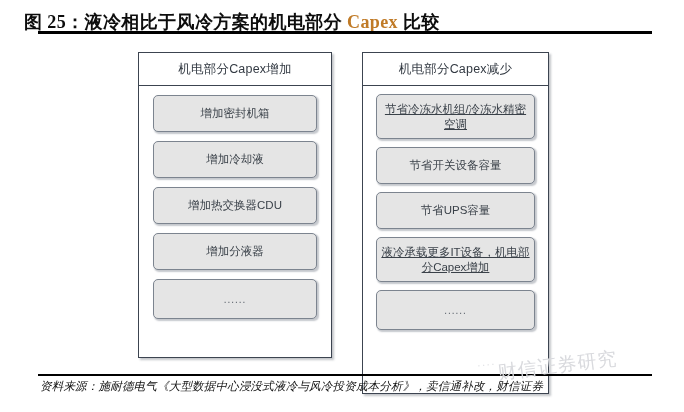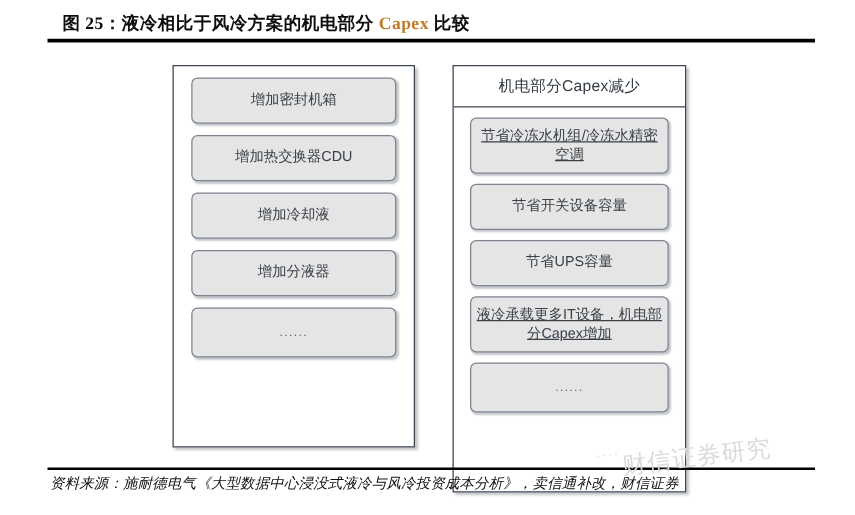--- a/index.html
+++ b/index.html
@@ -11,26 +11,26 @@
     width: 684px;
     height: 412px;
     position: relative;
     font-family: "Liberation Sans", "DejaVu Sans", sans-serif;
     overflow: hidden;
   }
 
   
   #figure-title {
     position: absolute;
-    left: 50px;
+    left: 24px;
     top: 10px;
     width: 614px;
     font-family: "Liberation Serif", "DejaVu Serif", serif;
     font-weight: bold;
-    font-size: 14px;
+    font-size: 18px;
     color: #0d0d0d;
     letter-spacing: 0.4px;
     white-space: nowrap;
   }
   #figure-title .accent {
     color: #c07a26;
     font-family: "Liberation Serif", "DejaVu Serif", serif;
   }
   #title-rule {
     position: absolute;
@@ -162,24 +162,25 @@
 <body>
 
 <div id="figure-title">
   <span>图 25：液冷相比于风冷方案的机电部分 </span><span class="accent">Capex</span><span> 比较</span>
 </div>
 <div id="title-rule"></div>
 
 <div id="diagram">
 
   <div class="column" id="column-increase">
+    <div class="column-header">机电部分Capex增加</div>
     <div class="column-body">
       <div class="item-box">增加密封机箱</div>
+      <div class="item-box">增加冷却液</div>
       <div class="item-box">增加热交换器CDU</div>
-      <div class="item-box">增加冷却液</div>
       <div class="item-box">增加分液器</div>
       <div class="item-box ellipsis-box">......</div>
     </div>
   </div>
 
   <div class="column" id="column-decrease">
     <div class="column-header">机电部分Capex减少</div>
     <div class="column-body">
       <div class="item-box tall">节省冷冻水机组/冷冻水精密空调</div>
       <div class="item-box">节省开关设备容量</div>

